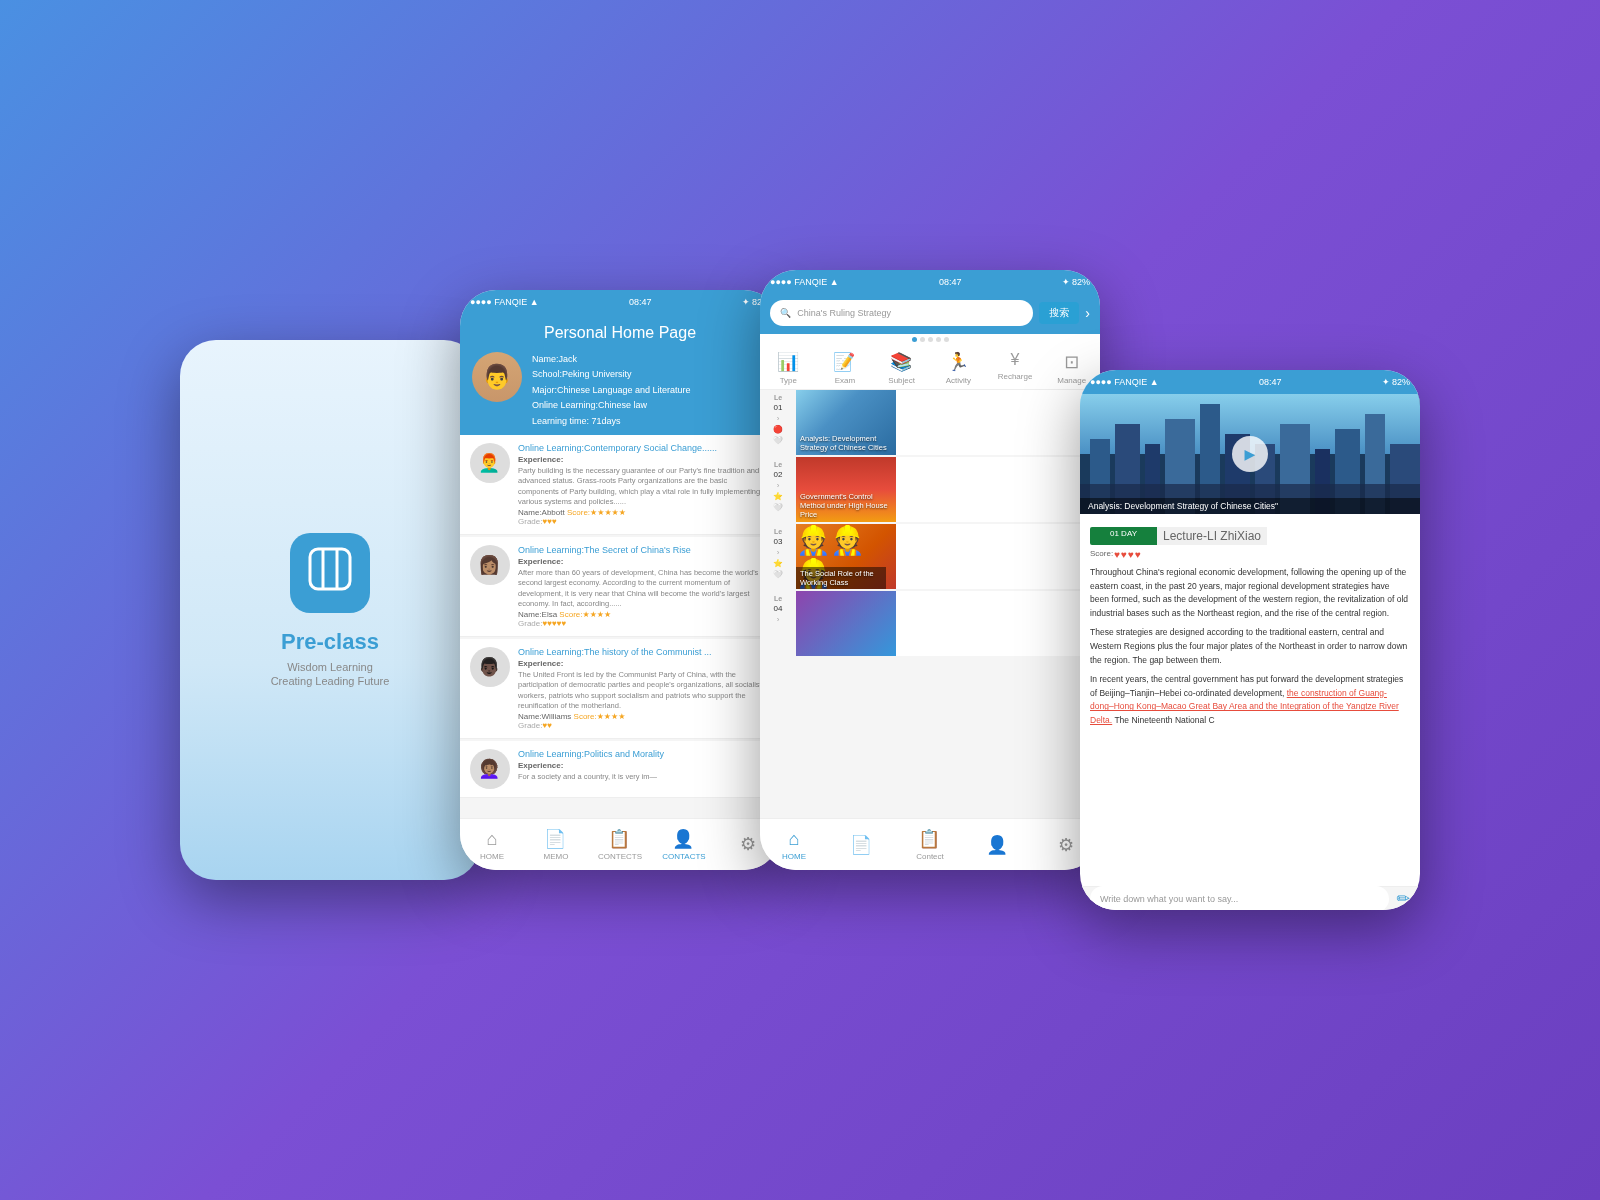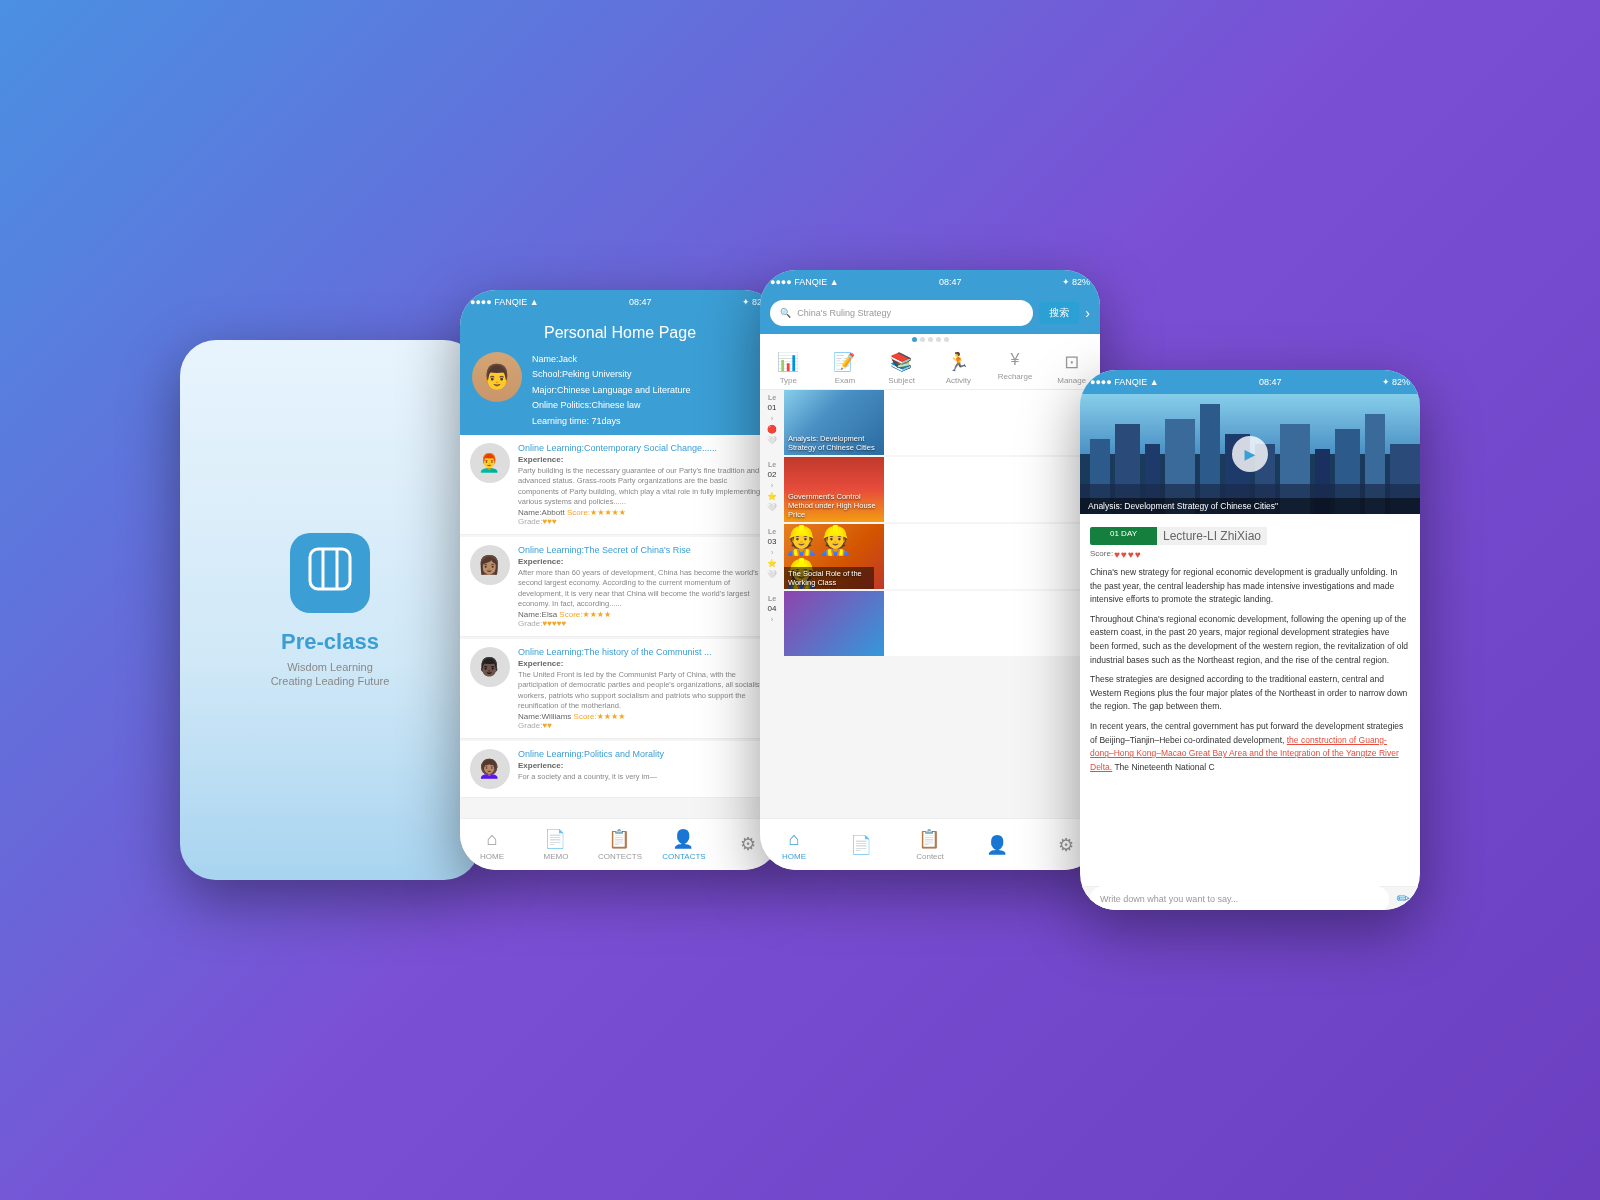--- a/index.html
+++ b/index.html
@@ -258,21 +258,21 @@
       overflow: hidden;
     }
     .course-item {
       display: flex;
       gap: 0;
       margin-bottom: 2px;
       background: white;
       position: relative;
     }
     .course-indicator {
-      width: 24px;
+      width: 36px;
       background: #f5f5f5;
       display: flex;
       flex-direction: column;
       align-items: center;
       justify-content: flex-start;
       padding: 4px 0;
       gap: 2px;
     }
     .ci-label { font-size: 7px; color: #999; font-weight: bold; }
     .ci-num { font-size: 8px; color: #333; }
@@ -495,21 +495,21 @@
       <div class="screen2-header">
         <div class="screen2-header-title">Personal Home Page</div>
         <div class="screen2-profile">
           <div class="screen2-avatar">
             <div class="avatar-face">👨</div>
           </div>
           <div class="screen2-info">
             <div>Name:Jack</div>
             <div>School:Peking University</div>
             <div>Major:Chinese Language and Literature</div>
-            <div>Online Politics:Chinese law</div>
+            <div>Online Learning:Chinese law</div>
             <div>Learning time: 71days</div>
           </div>
         </div>
       </div>
       <div class="screen2-list">
 
         <div class="screen2-list-item">
           <div class="list-avatar">👨‍🦰</div>
           <div class="list-content">
             <div class="list-title">Online Learning:Contemporary Social Change......</div>
@@ -758,21 +758,20 @@
           <div class="day-box">01 DAY</div>
           <div class="lecture-box">Lecture-LI ZhiXiao</div>
         </div>
         <div class="article-score">
           <span style="font-size:8px;color:#666;">Score:</span>
           <span class="heart">♥</span>
           <span class="heart">♥</span>
           <span class="heart">♥</span>
           <span class="heart">♥</span>
         </div>
-        <div class="article-body">China's new strategy for regional economic development is gradually unfolding. In the past year, the central leadership has made intensive investigations and made intensive efforts to promote the strategic landing.</div>
         <div class="article-body">Throughout China's regional economic development, following the opening up of the eastern coast, in the past 20 years, major regional development strategies have been formed, such as the development of the western region, the revitalization of old industrial bases such as the Northeast region, and the rise of the central region.</div>
         <div class="article-body">These strategies are designed according to the traditional eastern, central and Western Regions plus the four major plates of the Northeast in order to narrow down the region. The gap between them.</div>
         <div class="article-body">In recent years, the central government has put forward the development strategies of Beijing–Tianjin–Hebei co-ordinated development, <span class="article-link">the construction of Guang-dong–Hong Kong–Macao Great Bay Area and the Integration of the Yangtze River Delta.</span> The Nineteenth National C</div>
       </div>
       <div class="screen4-chat">
         <div class="chat-input">
           <span>Write down what you want to say...</span>
         </div>
         <div class="chat-icon">✏</div>
       </div>

